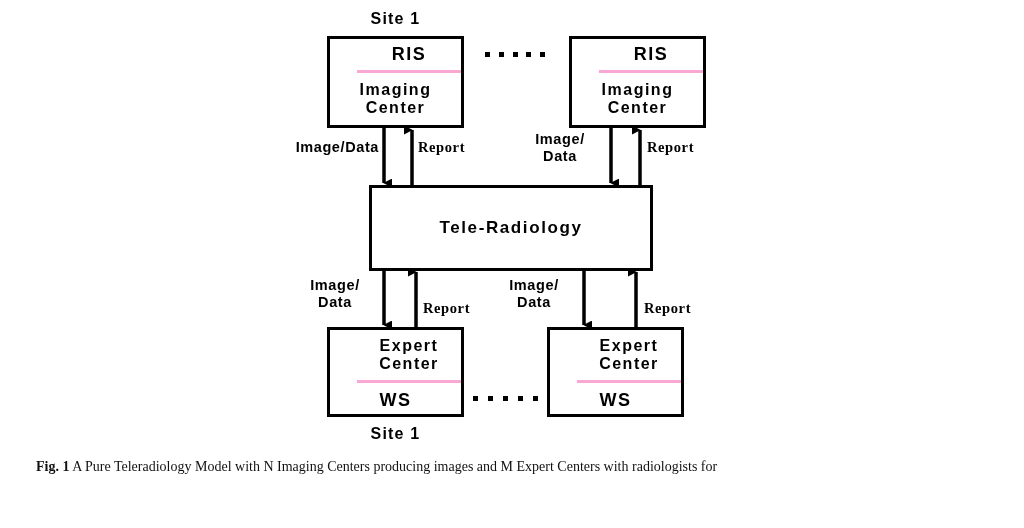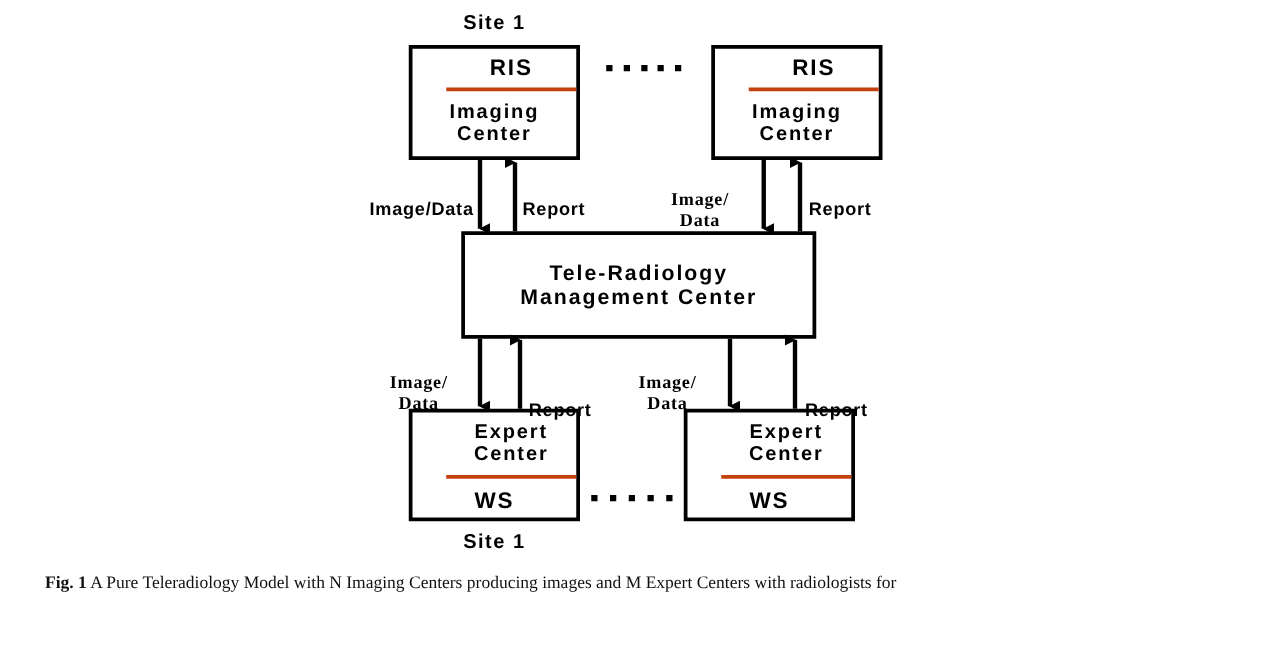--- a/index.html
+++ b/index.html
@@ -35,45 +35,44 @@
     box-sizing: border-box;
     display: flex;
     align-items: center;
     justify-content: center;
     text-align: center;
     font-weight: bold;
     letter-spacing: 1.5px;
     line-height: 1.12;
   }
   .cell-divider {
-    border-bottom: 3px solid #c2410c;
+    border-bottom: 3px solid #f9a8d4;
     margin-left: 27px;
   }
 
   .site-caption {
     position: absolute;
     font-weight: bold;
     font-size: 16px;
     letter-spacing: 1.2px;
     text-align: center;
     white-space: nowrap;
   }
 
   .flow-label {
     position: absolute;
     font-weight: bold;
     font-size: 14.5px;
     letter-spacing: 0.6px;
     line-height: 1.18;
     white-space: pre-line;
-    margin-top: 21px;
   }
   .flow-label.right-align { text-align: right; }
-  .flow-label.center-align { text-align: center; font-family: Liberation Serif, serif; }
-  .flow-label.left-align { text-align: left; }
+  .flow-label.center-align { text-align: center; }
+  .flow-label.left-align { text-align: left; font-family: Liberation Serif, serif; }
 
   .dot-row {
     position: absolute;
     display: flex;
     align-items: center;
     justify-content: space-between;
   }
   .dot-row span {
     display: block;
     width: 5px;
@@ -137,21 +136,20 @@
     <span></span>
     <span></span>
     <span></span>
     <span></span>
     <span></span>
   </div>
 
   <div class="node-box" style="left:365px; top:185px; width:284px; height:86px;">
     <div class="node-cell" style="height:80px; font-size:17px; flex-direction:column; letter-spacing:1.6px;">
       <div>Tele-Radiology</div>
-      <div>Management Center</div>
     </div>
   </div>
 
   <div class="node-box" style="left:323px; top:327px; width:137px; height:90px;">
     <div class="node-cell cell-divider" style="height:53px; font-size:16px; white-space:pre-line;">Expert
 Center</div>
     <div class="node-cell" style="height:34px; font-size:18px;">WS</div>
   </div>
 
   <div class="node-box" style="left:543px; top:327px; width:137px; height:90px;">

